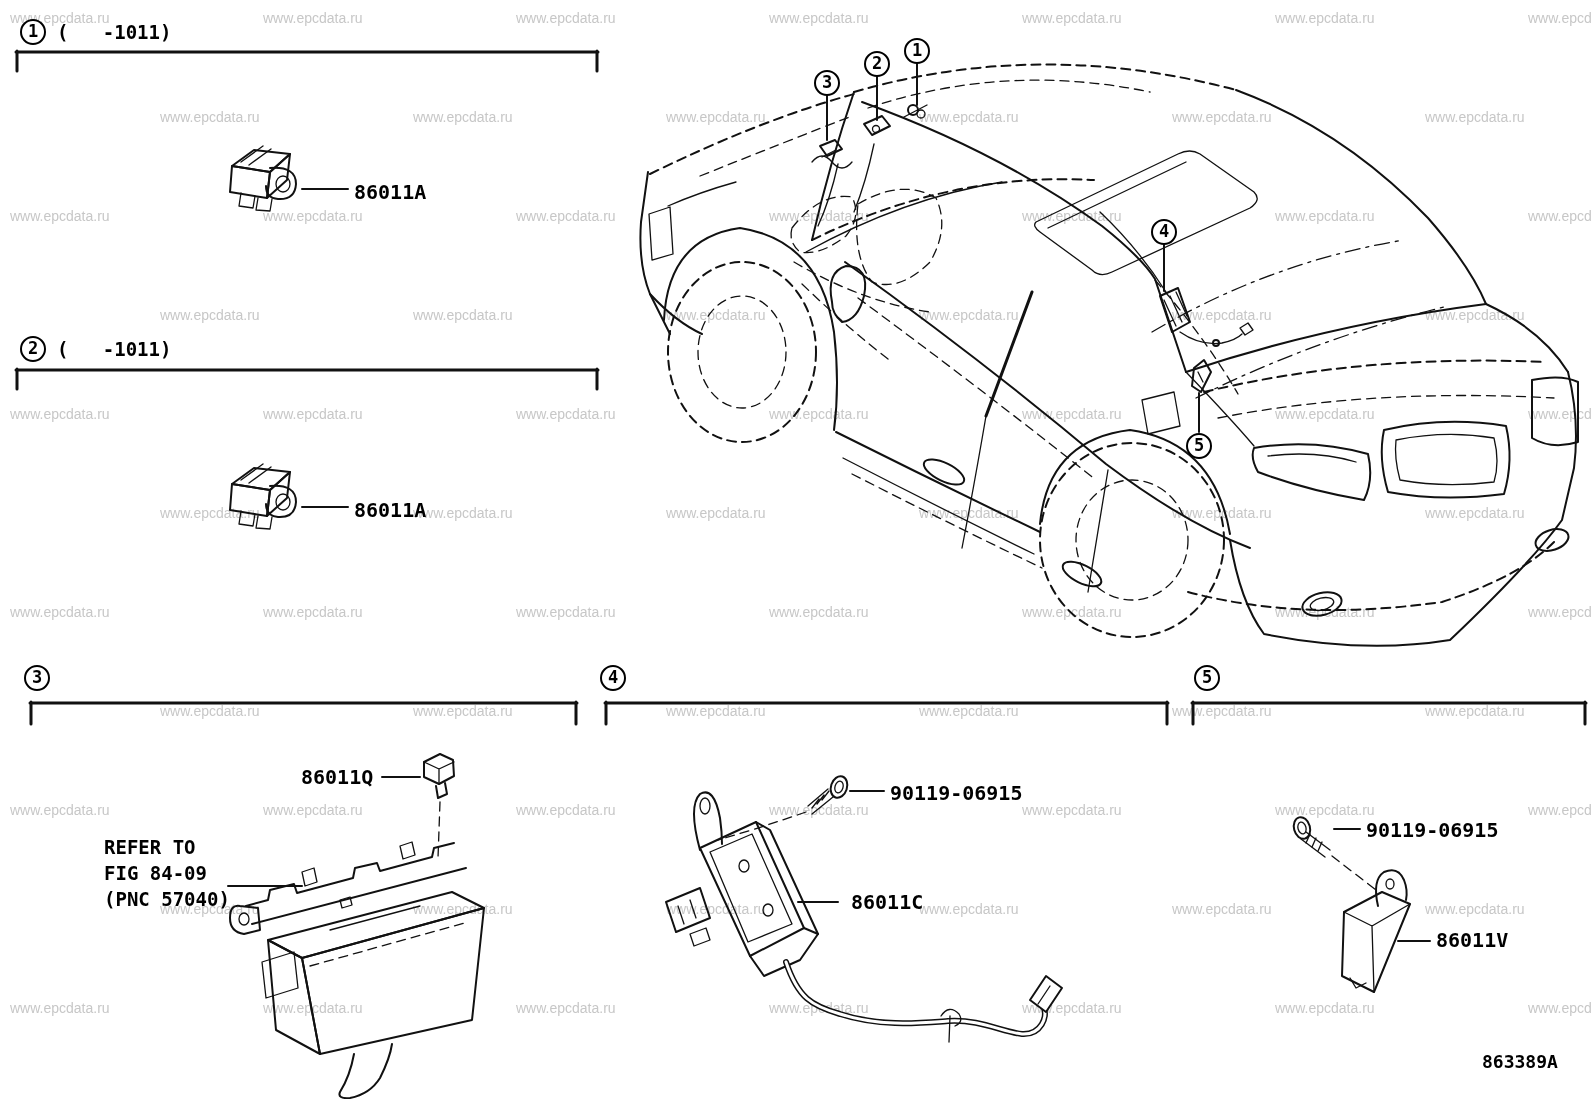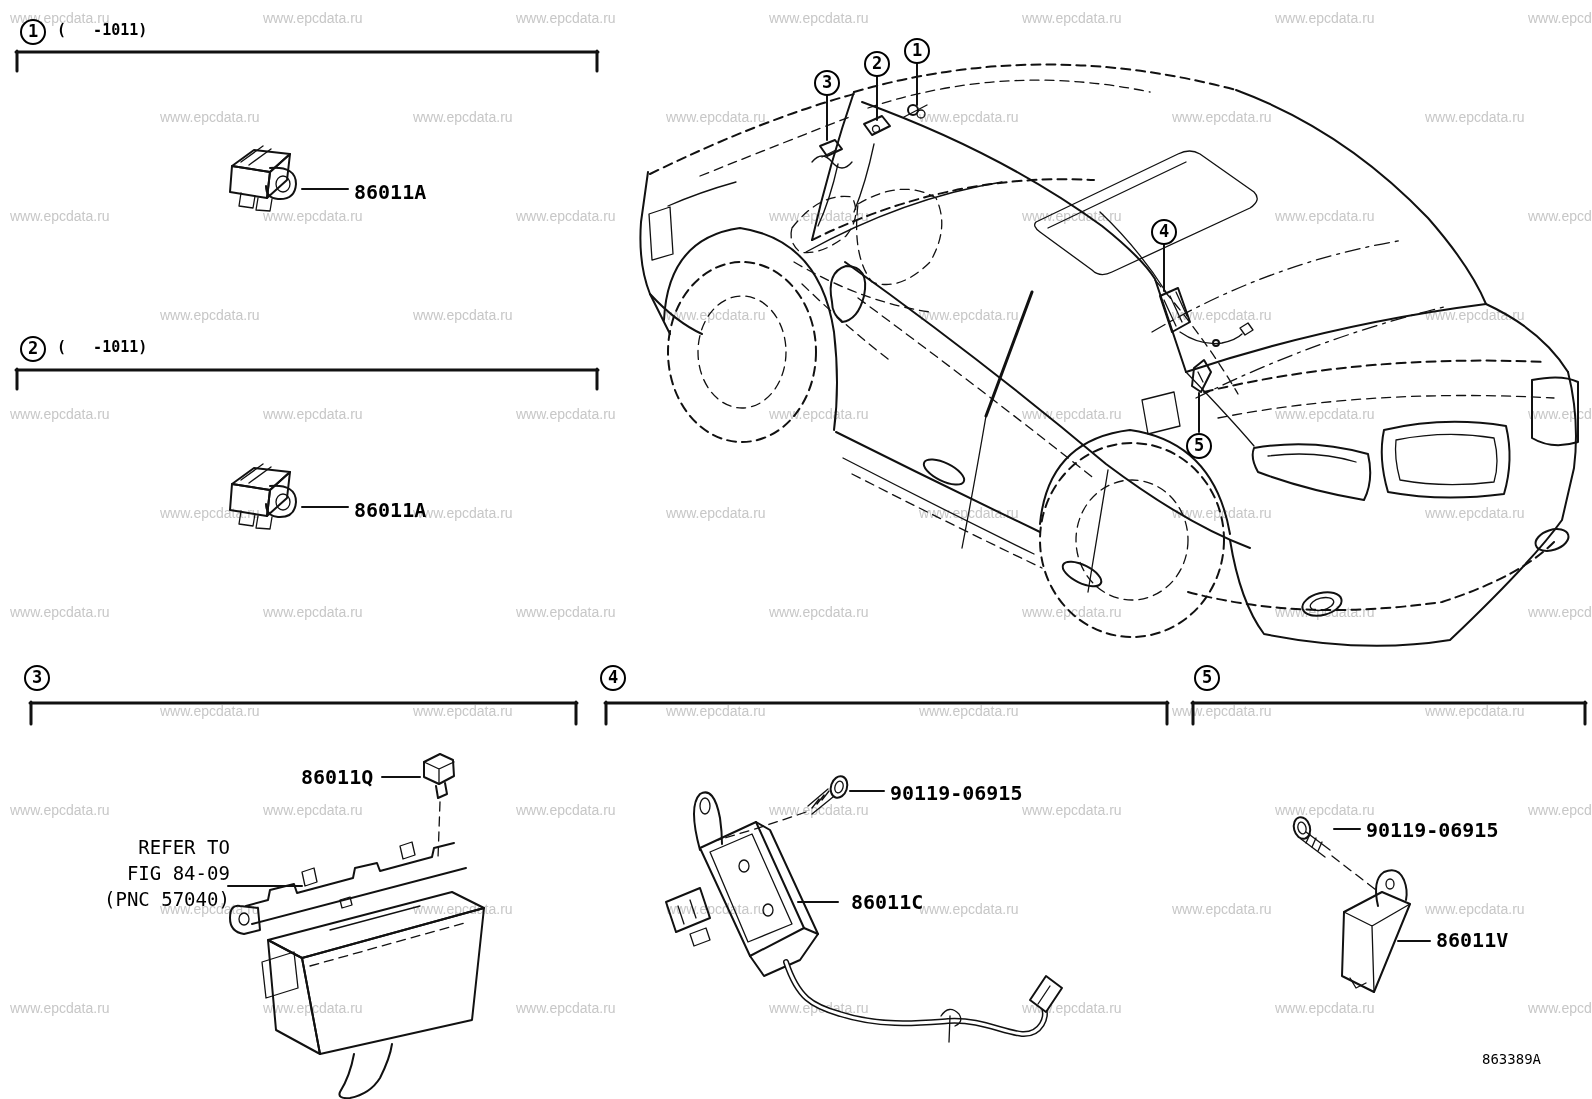--- a/index.html
+++ b/index.html
@@ -15,23 +15,23 @@
   #art .thick{stroke-width:3;}
   #art .dash{stroke-dasharray:9 6;}
   #art .dashdot{stroke-dasharray:15 6 3 6;}
   #art .cable-outer{stroke-width:6;}
   #art .cable-inner{stroke:#fff;stroke-width:3;}
   #art .whitefill{fill:#fff;}
   
   .callout{position:absolute;z-index:3;width:26px;height:26px;border:2px solid #000;border-radius:50%;
            box-sizing:border-box;text-align:center;line-height:21px;font-size:17px;font-weight:bold;background:#fff;}
   .plabel{position:absolute;z-index:3;font-size:20px;font-weight:bold;letter-spacing:0px;white-space:pre;}
-  .note{position:absolute;z-index:3;font-size:15px;font-weight:bold;white-space:pre;}
-  .ref{position:absolute;z-index:3;font-size:19px;font-weight:normal;line-height:26px;white-space:pre;text-align:right;}
-  .dcode{position:absolute;z-index:3;font-size:14px;font-weight:normal;}
+  .note{position:absolute;z-index:3;font-size:19px;font-weight:bold;white-space:pre;}
+  .ref{position:absolute;z-index:3;font-size:19px;font-weight:bold;line-height:26px;white-space:pre;}
+  .dcode{position:absolute;z-index:3;font-size:18px;font-weight:bold;}
 </style>
 </head>
 <body>
 
 <div id="stage">
 
   <div id="wm-layer">
       <span class="wm" style="left: 10px; top: 10px;">www.epcdata.ru</span>
       <span class="wm" style="left: 263px; top: 10px;">www.epcdata.ru</span>
       <span class="wm" style="left: 516px; top: 10px;">www.epcdata.ru</span>

